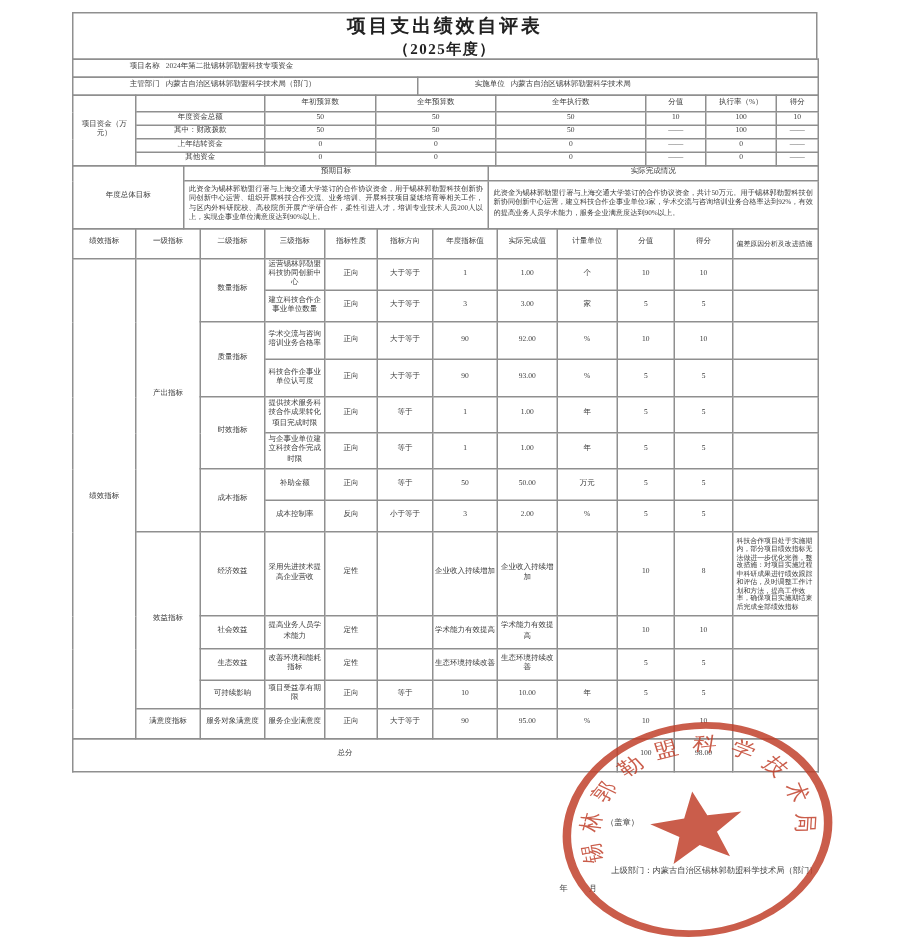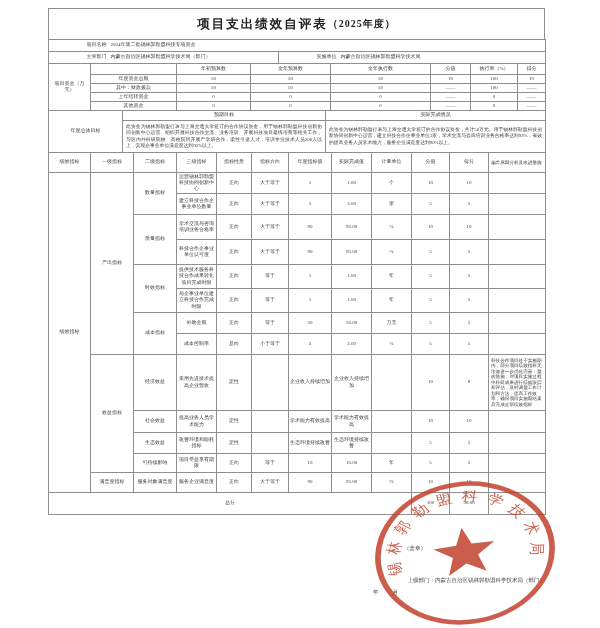--- a/index.html
+++ b/index.html
@@ -3,21 +3,21 @@
 <meta charset="utf-8">
 <style>
   html,body{margin:0;padding:0;background:#ffffff;}
   .page{position:relative;width:600px;height:628px;background:#fff;overflow:hidden;
         font-family:"Liberation Serif","DejaVu Serif",serif;color:#333;}
   .sheet{position:absolute;left:48px;top:8px;width:497px;}
   table{border-collapse:collapse;table-layout:fixed;width:497px;}
   .stack{margin-top:-1px;}
   td{border:1px solid #8f8f8f;font-size:5px;line-height:1.25;text-align:center;
      vertical-align:middle;padding:0 1px;overflow:hidden;color:#3a3a3a;word-break:break-all;}
-  .title-box{border:1px solid #8f8f8f;height:30px;display:flex;flex-direction:row;
+  .title-box{border:1px solid #8f8f8f;height:30px;display:flex;flex-direction:column;
      justify-content:center;align-items:center;}
   .title-main{font-size:12.5px;font-weight:bold;letter-spacing:2px;color:#222;}
   .title-sub{font-size:10px;font-weight:bold;letter-spacing:1px;color:#222;}
   .lbl{text-align:right;border-right:none;padding-right:2px;}
   .val{text-align:left;border-left:none;padding-left:2px;}
   .leftcol{font-size:5px;}
   .para{text-align:justify;font-size:4.8px;line-height:1.3;padding:2px 3px;}
   .remark{text-align:left;font-size:4.6px;line-height:1.2;padding:1px 2px;}
   .footer{position:absolute;left:0;top:0;width:600px;height:628px;pointer-events:none;}
   .seal-hint{position:absolute;left:404px;top:545px;font-size:5.5px;color:#444;}

